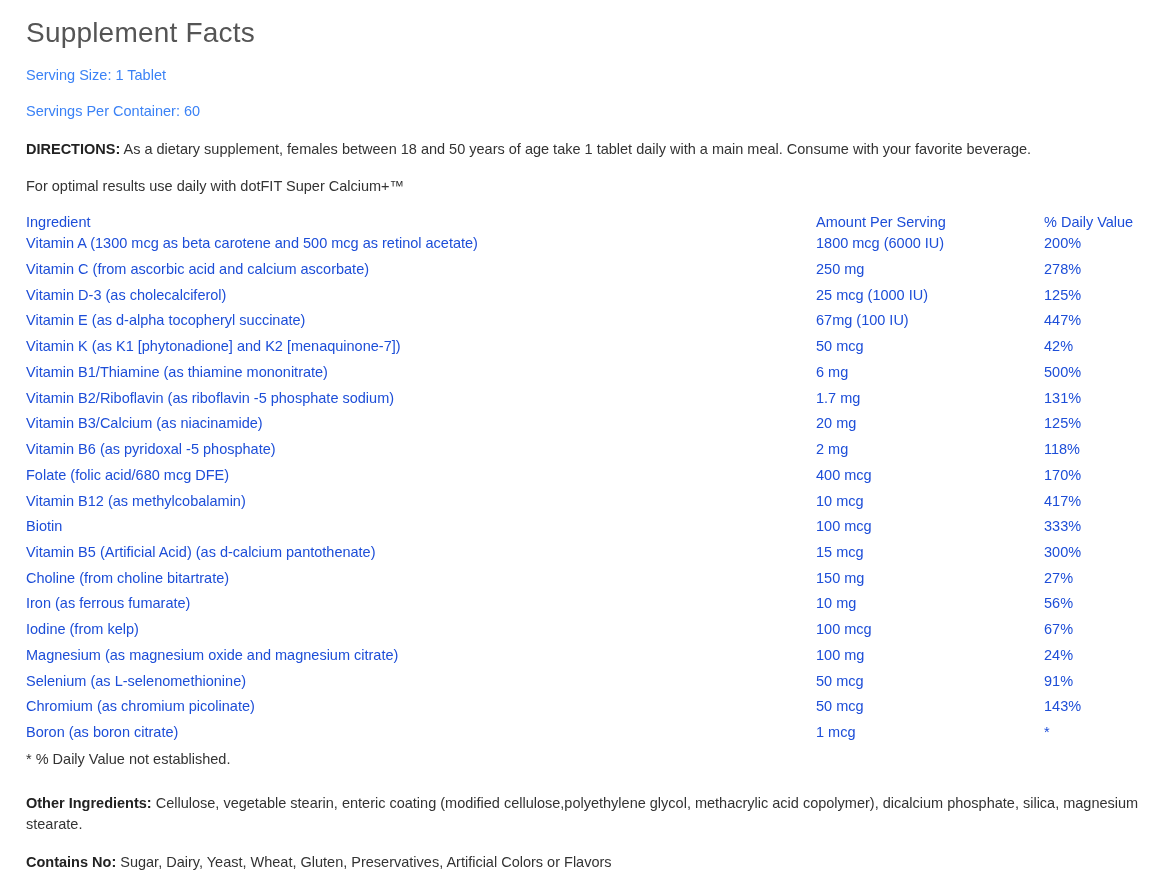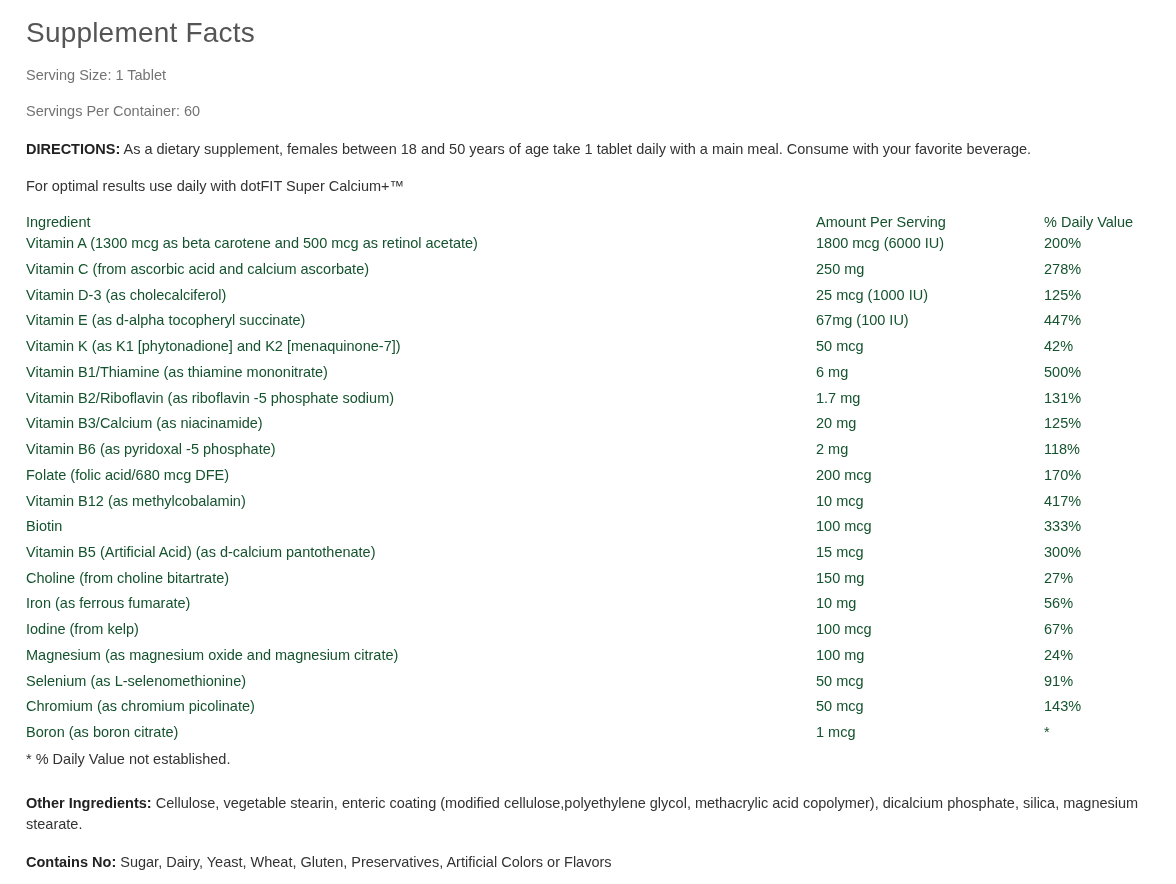--- a/index.html
+++ b/index.html
@@ -25,21 +25,21 @@
     font-size: 28px;
     font-weight: 400;
     color: #555555;
     margin: 0 0 16px 0;
     letter-spacing: 0.2px;
     line-height: 1.2;
   }
   .meta-line {
     font-size: 14.5px;
     line-height: 1.35;
-    color: #737373;
+    color: #3b82f6;
     margin: 0 0 17px 0;
   }
   .directions {
     font-size: 14.5px;
     line-height: 1.4;
     color: #333333;
     margin: 8px 0 17px 0;
   }
   .directions .lbl {
     font-weight: bold;
@@ -47,21 +47,21 @@
   }
   .optimal {
     font-size: 14.5px;
     line-height: 1.4;
     margin: 0 0 18px 0;
   }
   table.facts {
     width: 100%;
     border-collapse: collapse;
     font-size: 14.5px;
-    color: #14532d;
+    color: #1d4ed8;
   }
   table.facts th {
     text-align: left;
     font-weight: 400;
     padding: 0 0 6px 0;
     vertical-align: top;
   }
   table.facts td {
     text-align: left;
     padding: 0 0 10.5px 0;
@@ -163,21 +163,21 @@
           <td>20 mg</td>
           <td>125%</td>
         </tr>
       <tr>
           <td>Vitamin B6 (as pyridoxal -5 phosphate)</td>
           <td>2 mg</td>
           <td>118%</td>
         </tr>
       <tr>
           <td>Folate (folic acid/680 mcg DFE)</td>
-          <td>200 mcg</td>
+          <td>400 mcg</td>
           <td>170%</td>
         </tr>
       <tr>
           <td>Vitamin B12 (as methylcobalamin)</td>
           <td>10 mcg</td>
           <td>417%</td>
         </tr>
       <tr>
           <td>Biotin</td>
           <td>100 mcg</td>

